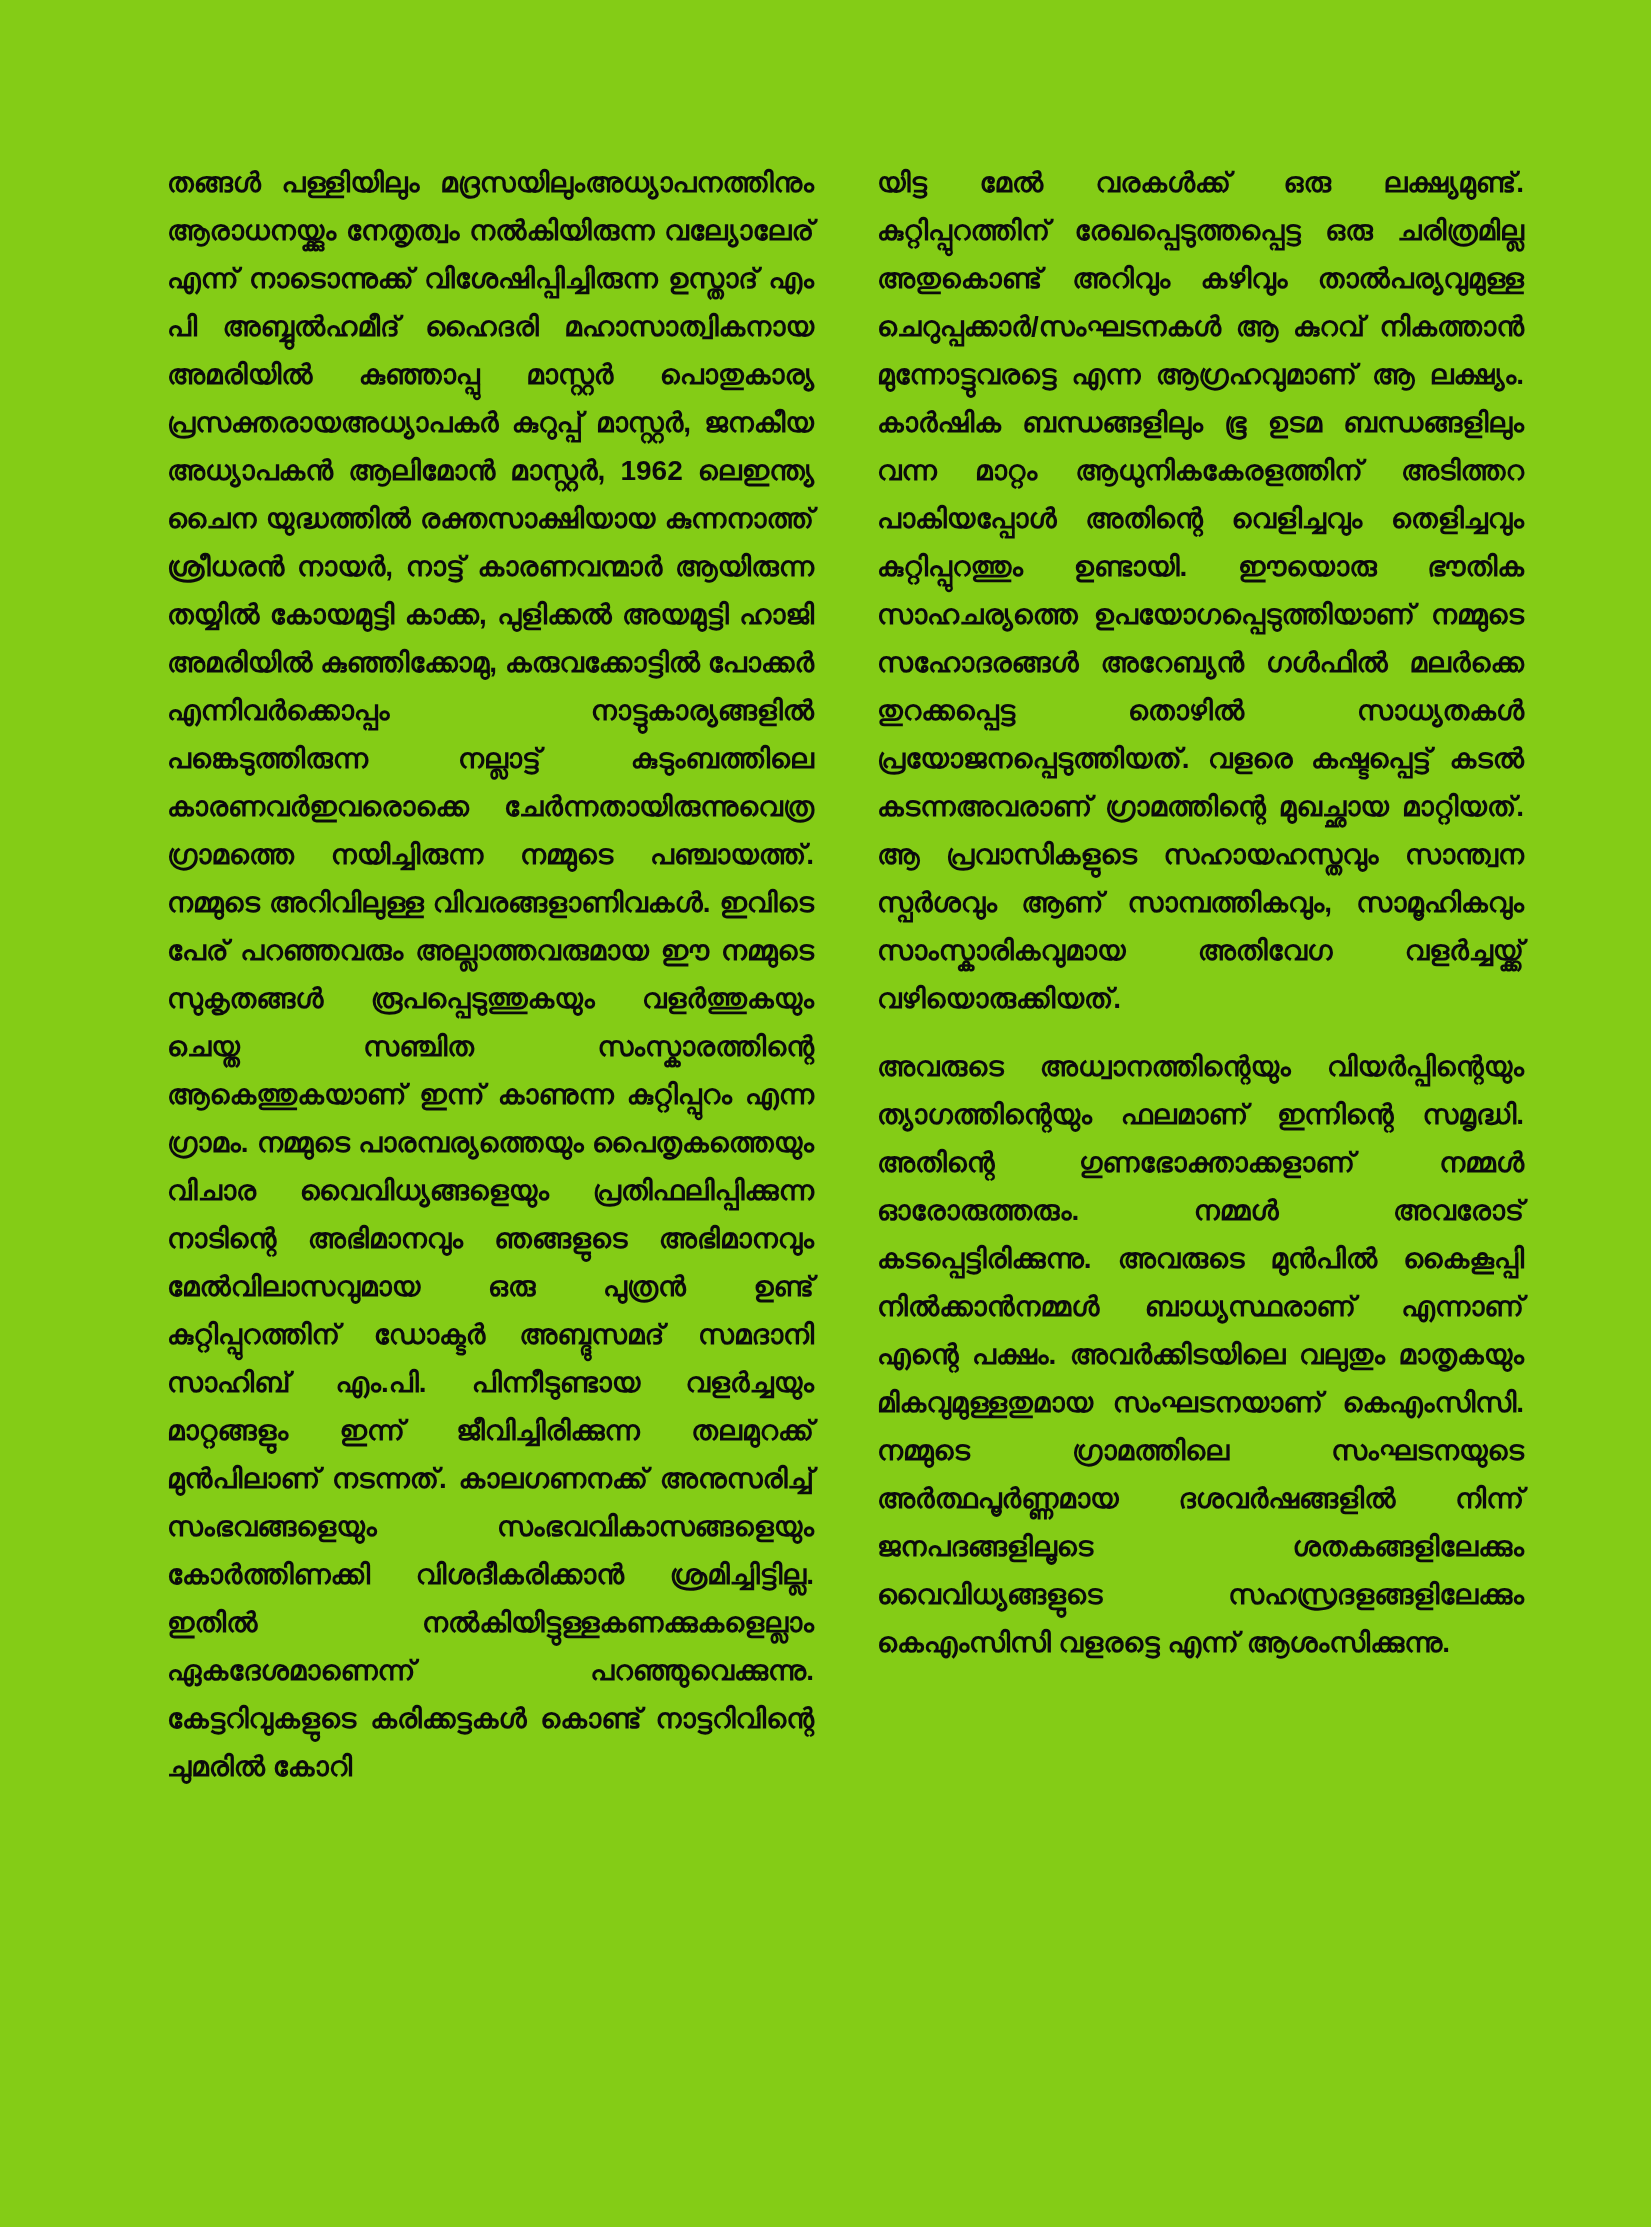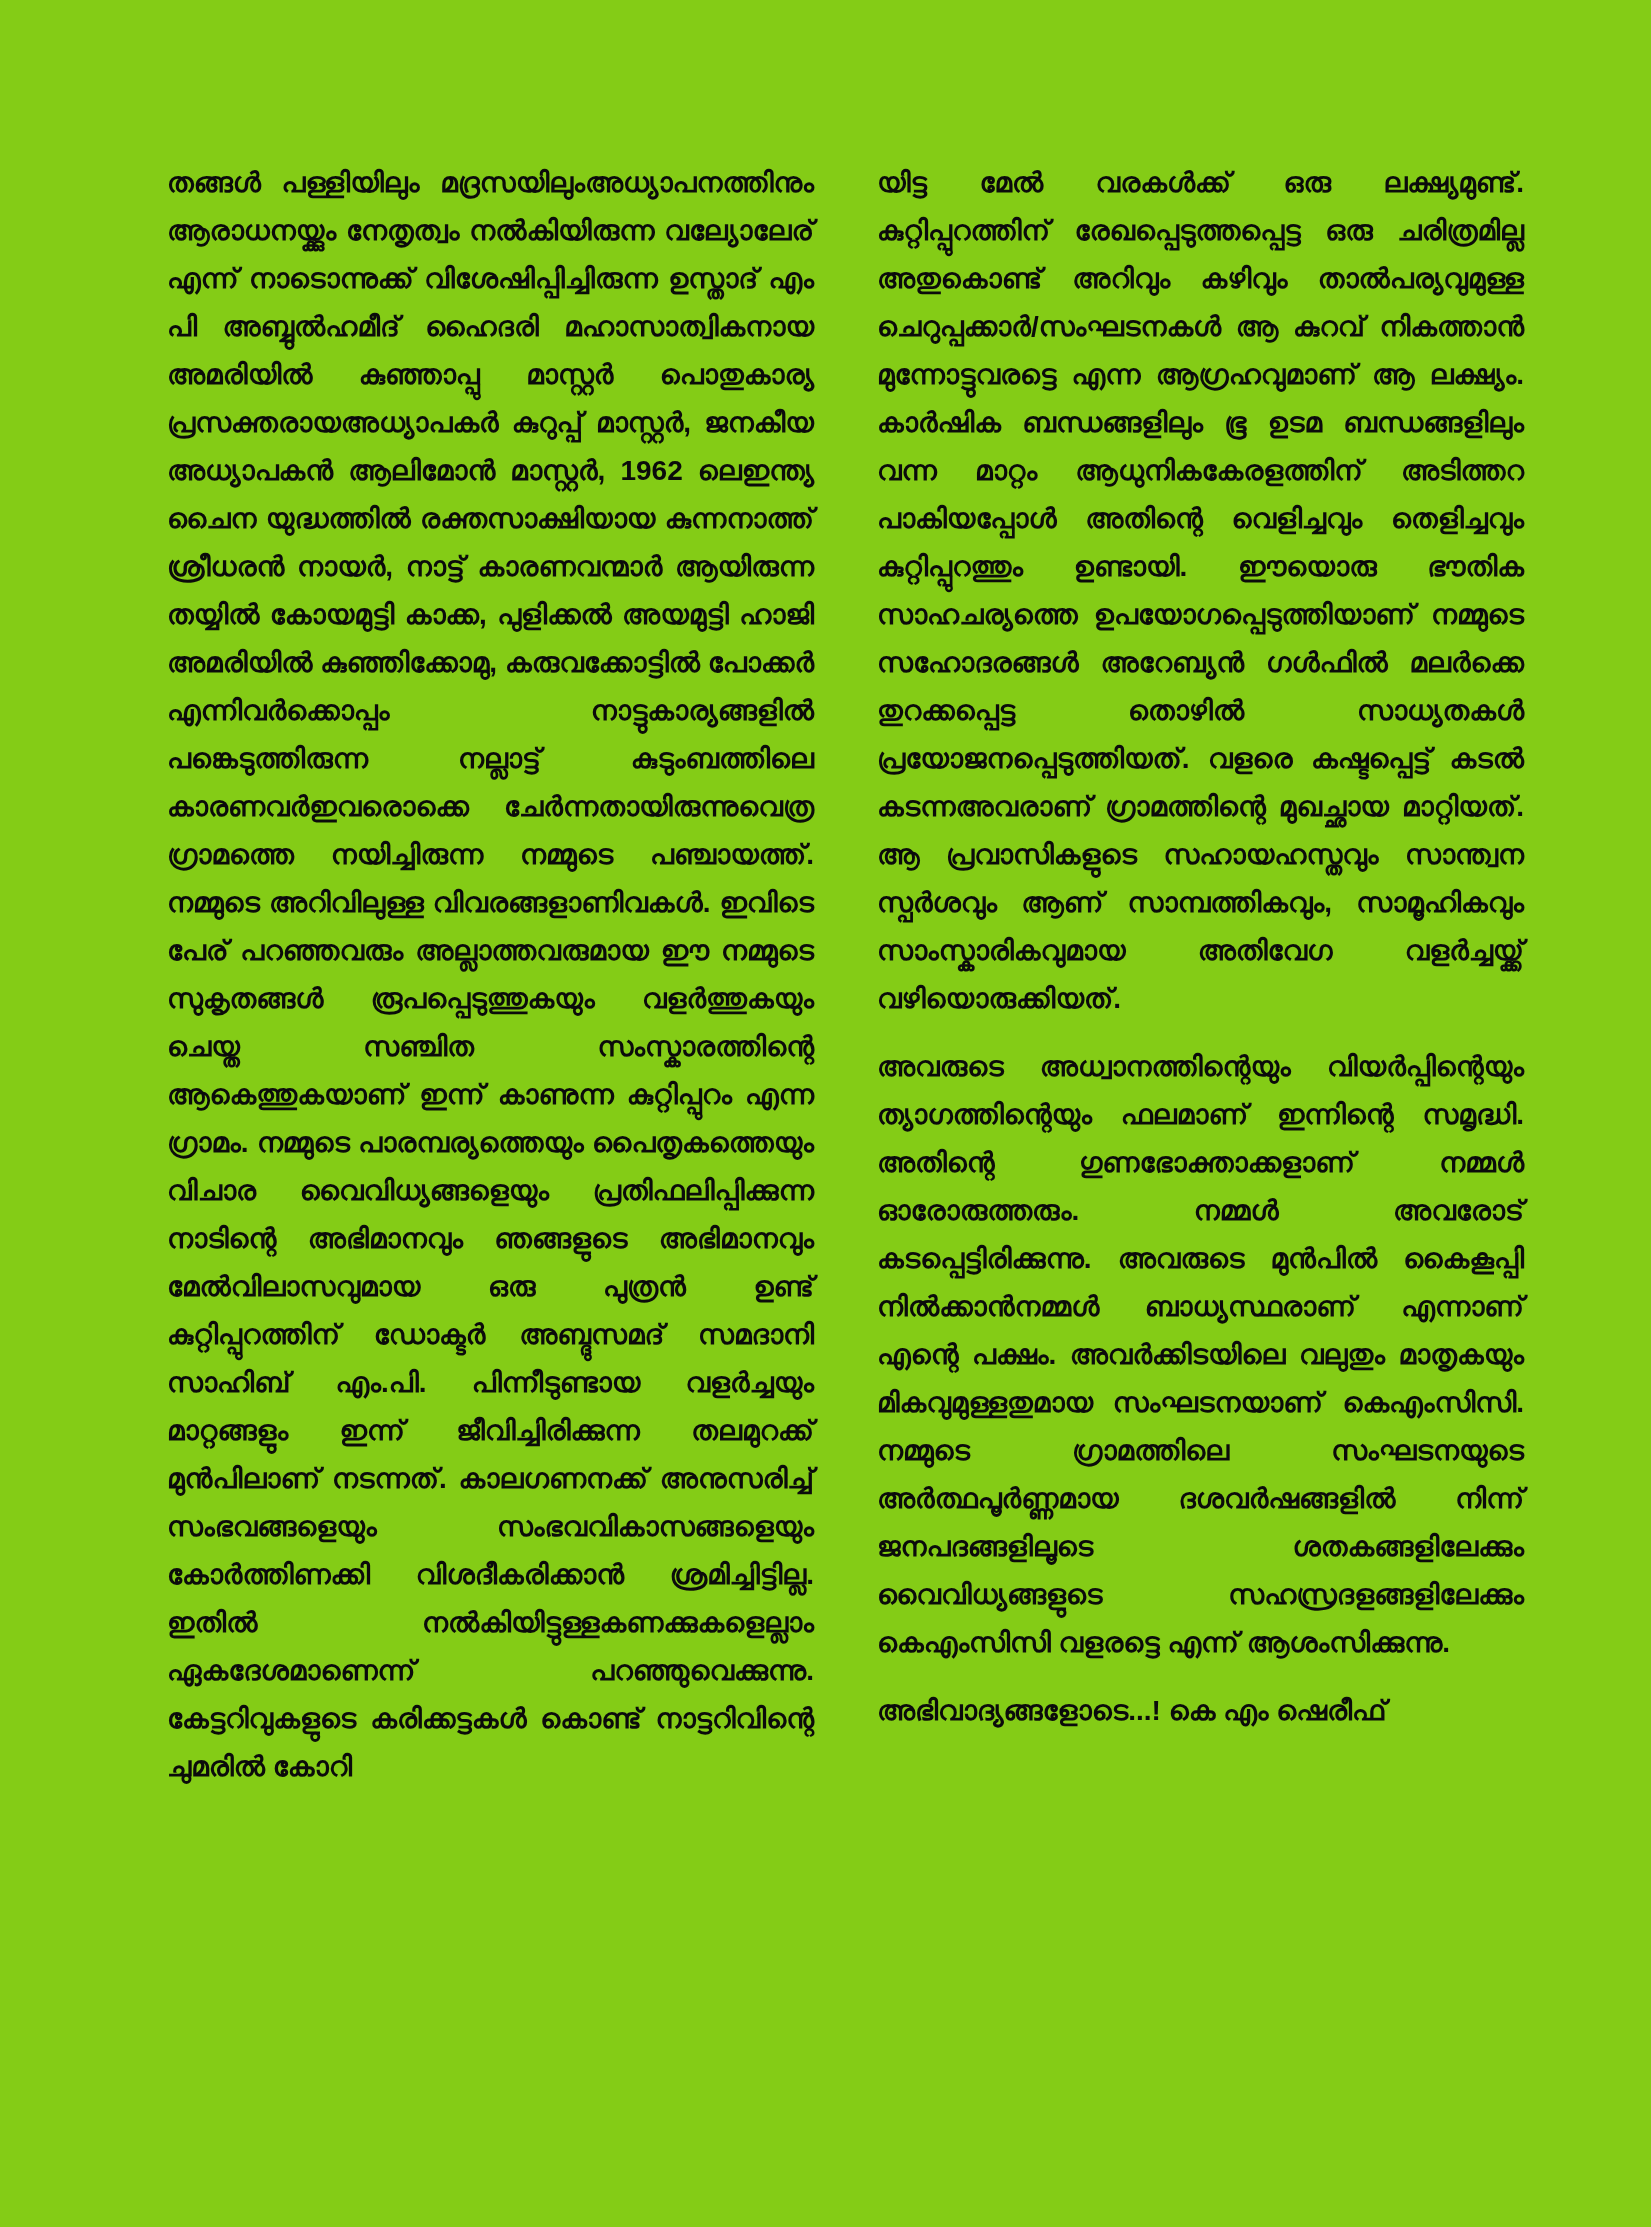--- a/index.html
+++ b/index.html
@@ -79,18 +79,17 @@
 <div class="page">
   <div class="content-area">
 
     <div class="column">
       <p class="para no-stretch">തങ്ങൾ പള്ളിയിലും മദ്രസയിലുംഅധ്യാപനത്തിനും ആരാധനയ്ക്കും നേതൃത്വം നൽകിയിരുന്ന വല്യോലേര് എന്ന് നാടൊന്നുക്ക് വിശേഷിപ്പിച്ചിരുന്ന ഉസ്താദ് എം പി അബ്ബുൽഹമീദ് ഹൈദരി മഹാസാത്വികനായ അമരിയിൽ കുഞ്ഞാപ്പു മാസ്റ്റർ പൊതുകാര്യ പ്രസക്തരായഅധ്യാപകർ കുറുപ്പ് മാസ്റ്റർ, ജനകീയ അധ്യാപകൻ ആലിമോൻ മാസ്റ്റർ, 1962 ലെഇന്ത്യ ചൈന യുദ്ധത്തിൽ രക്തസാക്ഷിയായ കുന്നനാത്ത് ശ്രീധരൻ നായർ, നാട്ട് കാരണവന്മാർ ആയിരുന്ന തയ്യിൽ കോയമുട്ടി കാക്ക, പുളിക്കൽ അയമുട്ടി ഹാജി അമരിയിൽ കുഞ്ഞിക്കോമു, കരുവക്കോട്ടിൽ പോക്കർ എന്നിവർക്കൊപ്പം നാട്ടുകാര്യങ്ങളിൽ പങ്കെടുത്തിരുന്ന നല്ലാട്ട് കുടുംബത്തിലെ കാരണവർഇവരൊക്കെ ചേർന്നതായിരുന്നുവെത്ര ഗ്രാമത്തെ നയിച്ചിരുന്ന നമ്മുടെ പഞ്ചായത്ത്. നമ്മുടെ അറിവിലുള്ള വിവരങ്ങളാണിവകൾ. ഇവിടെ പേര് പറഞ്ഞവരും അല്ലാത്തവരുമായ ഈ നമ്മുടെ സുകൃതങ്ങൾ രൂപപ്പെടുത്തുകയും വളർത്തുകയും ചെയ്ത സഞ്ചിത സംസ്കാരത്തിന്റെ ആകെത്തുകയാണ് ഇന്ന് കാണുന്ന കുറ്റിപ്പുറം എന്ന ഗ്രാമം. നമ്മുടെ പാരമ്പര്യത്തെയും പൈതൃകത്തെയും വിചാര വൈവിധ്യങ്ങളെയും പ്രതിഫലിപ്പിക്കുന്ന നാടിന്റെ അഭിമാനവും ഞങ്ങളുടെ അഭിമാനവും മേൽവിലാസവുമായ ഒരു പുത്രൻ ഉണ്ട് കുറ്റിപ്പുറത്തിന് ഡോക്ടർ അബ്ദുസമദ് സമദാനി സാഹിബ് എം.പി. പിന്നീടുണ്ടായ വളർച്ചയും മാറ്റങ്ങളും ഇന്ന് ജീവിച്ചിരിക്കുന്ന തലമുറക്ക് മുൻപിലാണ് നടന്നത്. കാലഗണനക്ക് അനുസരിച്ച് സംഭവങ്ങളെയും സംഭവവികാസങ്ങളെയും കോർത്തിണക്കി വിശദീകരിക്കാൻ ശ്രമിച്ചിട്ടില്ല. ഇതിൽ നൽകിയിട്ടുള്ളകണക്കുകളെല്ലാം ഏകദേശമാണെന്ന് പറഞ്ഞുവെക്കുന്നു. കേട്ടറിവുകളുടെ കരിക്കട്ടകൾ കൊണ്ട് നാട്ടറിവിന്റെ ചുമരിൽ കോറി</p>
     </div>
 
     <div class="column">
       <p class="para no-stretch">യിട്ട മേൽ വരകൾക്ക് ഒരു ലക്ഷ്യമുണ്ട്. കുറ്റിപ്പുറത്തിന് രേഖപ്പെടുത്തപ്പെട്ട ഒരു ചരിത്രമില്ല അതുകൊണ്ട് അറിവും കഴിവും താൽപര്യവുമുള്ള ചെറുപ്പക്കാർ/സംഘടനകൾ ആ കുറവ് നികത്താൻ മുന്നോട്ടുവരട്ടെ എന്ന ആഗ്രഹവുമാണ് ആ ലക്ഷ്യം. കാർഷിക ബന്ധങ്ങളിലും ഭൂ ഉടമ ബന്ധങ്ങളിലും വന്ന മാറ്റം ആധുനികകേരളത്തിന് അടിത്തറ പാകിയപ്പോൾ അതിന്റെ വെളിച്ചവും തെളിച്ചവും കുറ്റിപ്പുറത്തും ഉണ്ടായി. ഈയൊരു ഭൗതിക സാഹചര്യത്തെ ഉപയോഗപ്പെടുത്തിയാണ് നമ്മുടെ സഹോദരങ്ങൾ അറേബ്യൻ ഗൾഫിൽ മലർക്കെ തുറക്കപ്പെട്ട തൊഴിൽ സാധ്യതകൾ പ്രയോജനപ്പെടുത്തിയത്. വളരെ കഷ്ടപ്പെട്ട് കടൽ കടന്നഅവരാണ് ഗ്രാമത്തിന്റെ മുഖച്ഛായ മാറ്റിയത്. ആ പ്രവാസികളുടെ സഹായഹസ്തവും സാന്ത്വന സ്പർശവും ആണ് സാമ്പത്തികവും, സാമൂഹികവും സാംസ്കാരികവുമായ അതിവേഗ വളർച്ചയ്ക്ക് വഴിയൊരുക്കിയത്.</p>
       <p class="para no-stretch">അവരുടെ അധ്വാനത്തിന്റെയും വിയർപ്പിന്റെയും ത്യാഗത്തിന്റെയും ഫലമാണ് ഇന്നിന്റെ സമൃദ്ധി. അതിന്റെ ഗുണഭോക്താക്കളാണ് നമ്മൾ ഓരോരുത്തരും. നമ്മൾ അവരോട് കടപ്പെട്ടിരിക്കുന്നു. അവരുടെ മുൻപിൽ കൈകൂപ്പി നിൽക്കാൻനമ്മൾ ബാധ്യസ്ഥരാണ് എന്നാണ് എന്റെ പക്ഷം. അവർക്കിടയിലെ വലുതും മാതൃകയും മികവുമുള്ളതുമായ സംഘടനയാണ് കെഎംസിസി. നമ്മുടെ ഗ്രാമത്തിലെ സംഘടനയുടെ അർത്ഥപൂർണ്ണമായ ദശവർഷങ്ങളിൽ നിന്ന് ജനപദങ്ങളിലൂടെ ശതകങ്ങളിലേക്കും വൈവിധ്യങ്ങളുടെ സഹസ്രദളങ്ങളിലേക്കും കെഎംസിസി വളരട്ടെ എന്ന് ആശംസിക്കുന്നു.</p>
-      <p class="para signature no-stretch">അഭിവാദ്യങ്ങളോടെ...! കെ എം ഷെരീഫ്</p>
     </div>
 
   </div>
 </div>
 
 
 </body></html>

